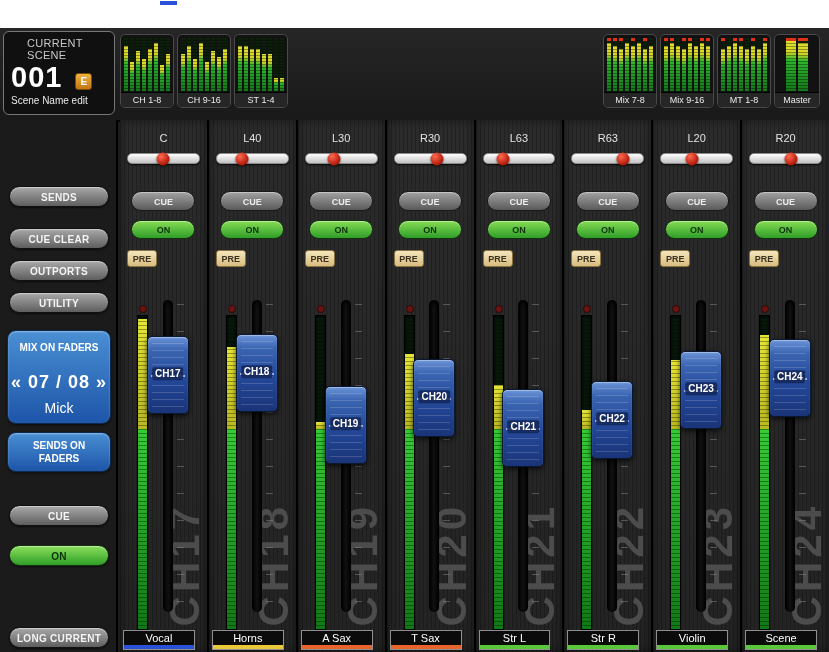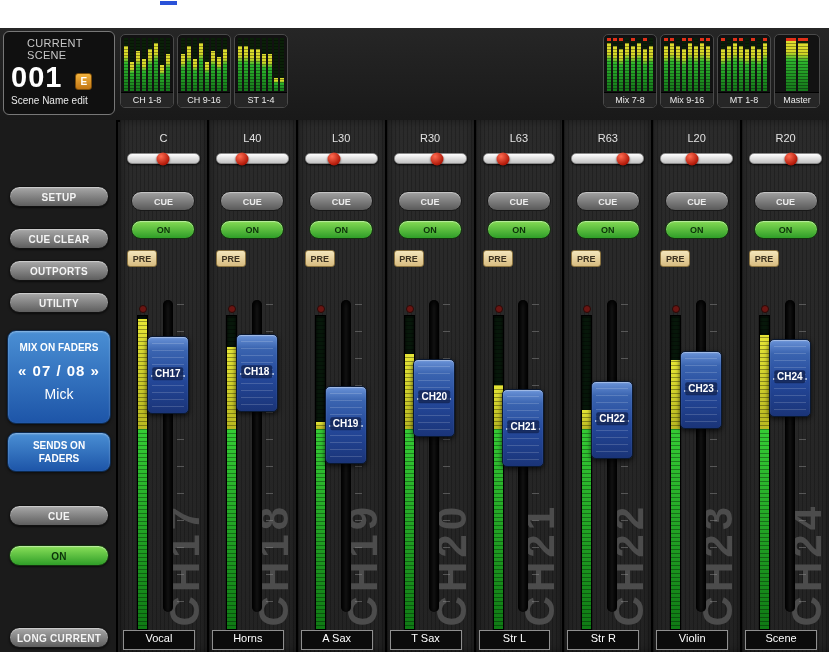--- a/index.html
+++ b/index.html
@@ -48,21 +48,21 @@
   .pill{position:absolute;left:9px;width:100px;height:21px;border-radius:11px;border:1px solid #111;
     background:linear-gradient(#a9a9a9,#5e5e5e);color:#f4f4f4;font-size:10px;font-weight:bold;
     text-align:center;line-height:21px;letter-spacing:.3px;box-sizing:border-box;
     box-shadow:inset 0 1px 1px rgba(255,255,255,.45), 0 1px 2px rgba(0,0,0,.6);}
   .pill.green{background:linear-gradient(#8ae05a,#2f9e28);color:#0c330a;border-color:#14320f;}
   .blue-panel{position:absolute;left:7px;width:104px;border:1px solid #0c2a50;border-radius:9px;
     background:linear-gradient(#4a8fd4,#1d55a8);color:#fff;text-align:center;box-sizing:border-box;
     box-shadow:inset 0 1px 2px rgba(255,255,255,.4), 0 1px 3px rgba(0,0,0,.6);}
   #mix-panel{top:210px;height:94px;}
   .mp-title{font-size:10px;font-weight:bold;margin-top:11px;}
-  .mp-value{font-size:15px;font-weight:bold;margin-top:9px;letter-spacing:1px;}
+  .mp-value{font-size:18px;font-weight:bold;margin-top:19px;letter-spacing:1px;}
   .mp-name{font-size:14px;margin-top:7px;}
   #sends-panel{top:312px;height:40px;display:flex;align-items:center;justify-content:center;
     font-size:10px;font-weight:bold;line-height:1.3;padding:0 16px;}
 
   
   #strips{position:absolute;left:120px;top:92px;right:0;bottom:0;display:flex;gap:2px;background:#000;}
   .strip{flex:1;position:relative;overflow:hidden;
     background:
       repeating-linear-gradient(90deg, rgba(0,0,0,.22) 0 1px, transparent 1px 4px),
       linear-gradient(#2b2b2b,#232323);
@@ -107,21 +107,21 @@
     border:1px solid #0a1830;z-index:4;box-sizing:border-box;
     box-shadow:0 2px 5px rgba(0,0,0,.7), inset 0 1px 1px rgba(255,255,255,.4);}
   .fknob::before{content:"";position:absolute;left:4px;right:4px;top:6px;bottom:6px;
     background:repeating-linear-gradient(to bottom,rgba(255,255,255,.16) 0 1px,transparent 1px 7px);}
   .fknob::after{content:"";position:absolute;left:3px;right:3px;top:50%;height:2px;
     background:#ccd8ee;opacity:.75;}
   .fknob span{position:absolute;top:50%;left:50%;transform:translate(-50%,-60%);
     background:rgba(18,38,88,.88);color:#fff;font-size:10px;font-weight:bold;
     padding:1px 3px;border-radius:2px;white-space:nowrap;z-index:2;}
   .nbox{position:absolute;left:3px;right:12px;bottom:2px;height:20px;background:#0b0b0b;
-    border:1px solid #8f8f8f;display:flex;flex-direction:row;z-index:5;box-sizing:border-box;}
+    border:1px solid #8f8f8f;display:flex;flex-direction:column;z-index:5;box-sizing:border-box;}
   .nlabel{flex:1;color:#fff;font-size:11px;text-align:center;line-height:14px;}
   .nstripe{height:4px;background:#444;}
 </style>
 </head>
 <body>
 
 <div id="artifact"></div>
 
 <div id="console">
 
@@ -343,21 +343,21 @@
               <div class="mini-fill" style="height: 90%;"></div>
               <div class="clip"></div>
             </div>
           </div>
     <div class="bank-label">Master</div>
   </div>
 </div>
   </div>
 
   <div id="sidebar">
-    <div class="pill" style="top:66px">SETUP</div>
+    <div class="pill" style="top:66px">SENDS</div>
     <div class="pill" style="top:108px">CUE CLEAR</div>
     <div class="pill" style="top:140px">OUTPORTS</div>
     <div class="pill" style="top:172px">UTILITY</div>
 
     <div class="blue-panel" id="mix-panel">
       <div class="mp-title">MIX ON FADERS</div>
       <div class="mp-value">« 07 / 08 »</div>
       <div class="mp-name">Mick</div>
     </div>
 

